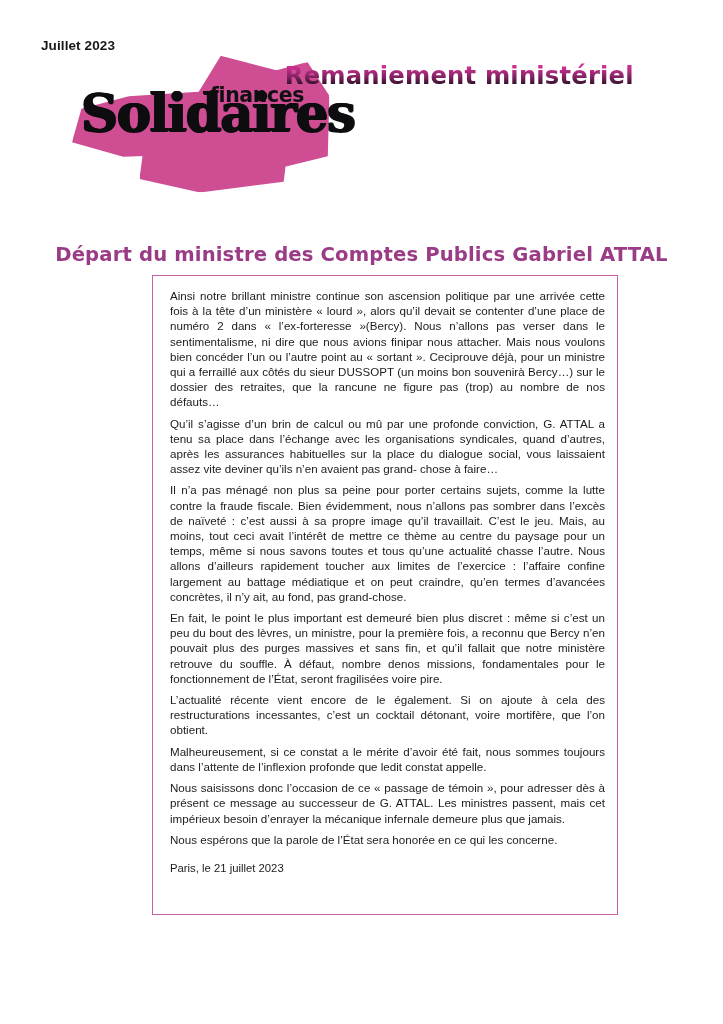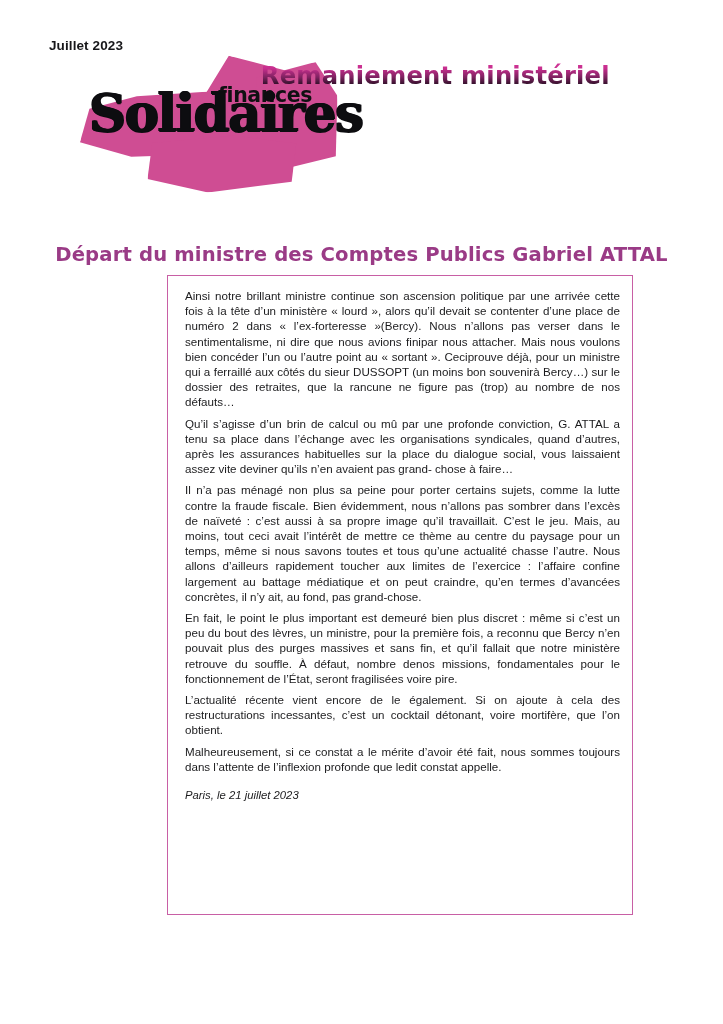--- a/index.html
+++ b/index.html
@@ -22,24 +22,25 @@
     position: relative;
     width: 723px;
     height: 1024px;
     box-sizing: border-box;
     background: #ffffff;
   }
 
   
   .masthead {
     position: absolute;
-    left: 8px;
+    left: 0;
     top: 0;
     width: 648px;
     height: 200px;
+    padding-left: 32px;
   }
 
   .issue-date {
     position: absolute;
     left: 41px;
     top: 38px;
     font-size: 13.5px;
     font-weight: 600;
     letter-spacing: 0.1px;
     color: #17171a;
@@ -152,21 +153,21 @@
     font-weight: 700;
     font-size: 20px;
     letter-spacing: 0.15px;
     color: #9a3b86;
     transform: scaleX(0.98);
   }
 
   
   .article-box {
     position: absolute;
-    left: 167px;
+    left: 152px;
     top: 275px;
     width: 466px;
     height: 640px;
     box-sizing: border-box;
     border: 1.2px solid #c85fa5;
     background: #ffffff;
     padding: 12px 12px 10px 17px;
   }
 
   .article-box p {
@@ -177,21 +178,20 @@
     text-align: justify;
     text-justify: inter-word;
     color: #1b1b1d;
     hyphens: manual;
   }
 
   .signature {
     margin: 14px 0 0 0 !important;
     text-align: left;
     font-size: 11.3px !important;
-    font-style: italic;
   }
 </style>
 </head>
 <body>
 
 <div class="page">
 
   <header class="masthead">
 
     <div class="issue-date">Juillet 2023</div>
@@ -210,16 +210,18 @@
 
   <h2 class="section-title">Départ du ministre des Comptes Publics Gabriel ATTAL</h2>
 
   <section class="article-box">
     <p>Ainsi notre brillant ministre continue son ascension politique par une arrivée cette fois à la tête d’un ministère « lourd », alors qu’il devait se contenter d’une place de numéro 2 dans « l’ex-forteresse »(Bercy). Nous n’allons pas verser dans le sentimentalisme, ni dire que nous avions finipar nous attacher. Mais nous voulons bien concéder l’un ou l’autre point au « sortant ». Ceciprouve déjà, pour un ministre qui a ferraillé aux côtés du sieur DUSSOPT (un moins bon souvenirà Bercy…) sur le dossier des retraites, que la rancune ne figure pas (trop) au nombre de nos défauts…</p>
     <p>Qu’il s’agisse d’un brin de calcul ou mû par une profonde conviction, G. ATTAL a tenu sa place dans l’échange avec les organisations syndicales, quand d’autres, après les assurances habituelles sur la place du dialogue social, vous laissaient assez vite deviner qu’ils n’en avaient pas grand- chose à faire…</p>
     <p>Il n’a pas ménagé non plus sa peine pour porter certains sujets, comme la lutte contre la fraude fiscale. Bien évidemment, nous n’allons pas sombrer dans l’excès de naïveté : c’est aussi à sa propre image qu’il travaillait. C’est le jeu. Mais, au moins, tout ceci avait l’intérêt de mettre ce thème au centre du paysage pour un temps, même si nous savons toutes et tous qu’une actualité chasse l’autre. Nous allons d’ailleurs rapidement toucher aux limites de l’exercice : l’affaire confine largement au battage médiatique et on peut craindre, qu’en termes d’avancées concrètes, il n’y ait, au fond, pas grand-chose.</p>
     <p>En fait, le point le plus important est demeuré bien plus discret : même si c’est un peu du bout des lèvres, un ministre, pour la première fois, a reconnu que Bercy n’en pouvait plus des purges massives et sans fin, et qu’il fallait que notre ministère retrouve du souffle. À défaut, nombre denos missions, fondamentales pour le fonctionnement de l’État, seront fragilisées voire pire.</p>
     <p>L’actualité récente vient encore de le également. Si on ajoute à cela des restructurations incessantes, c’est un cocktail détonant, voire mortifère, que l’on obtient.</p>
     <p>Malheureusement, si ce constat a le mérite d’avoir été fait, nous sommes toujours dans l’attente de l’inflexion profonde que ledit constat appelle.</p>
+    <p>Nous saisissons donc l’occasion de ce « passage de témoin », pour adresser dès à présent ce message au successeur de G. ATTAL. Les ministres passent, mais cet impérieux besoin d’enrayer la mécanique infernale demeure plus que jamais.</p>
+    <p>Nous espérons que la parole de l’État sera honorée en ce qui les concerne.</p>
     <p class="signature">Paris, le 21 juillet 2023</p>
   </section>
 
 </div>
 
 </body></html>

